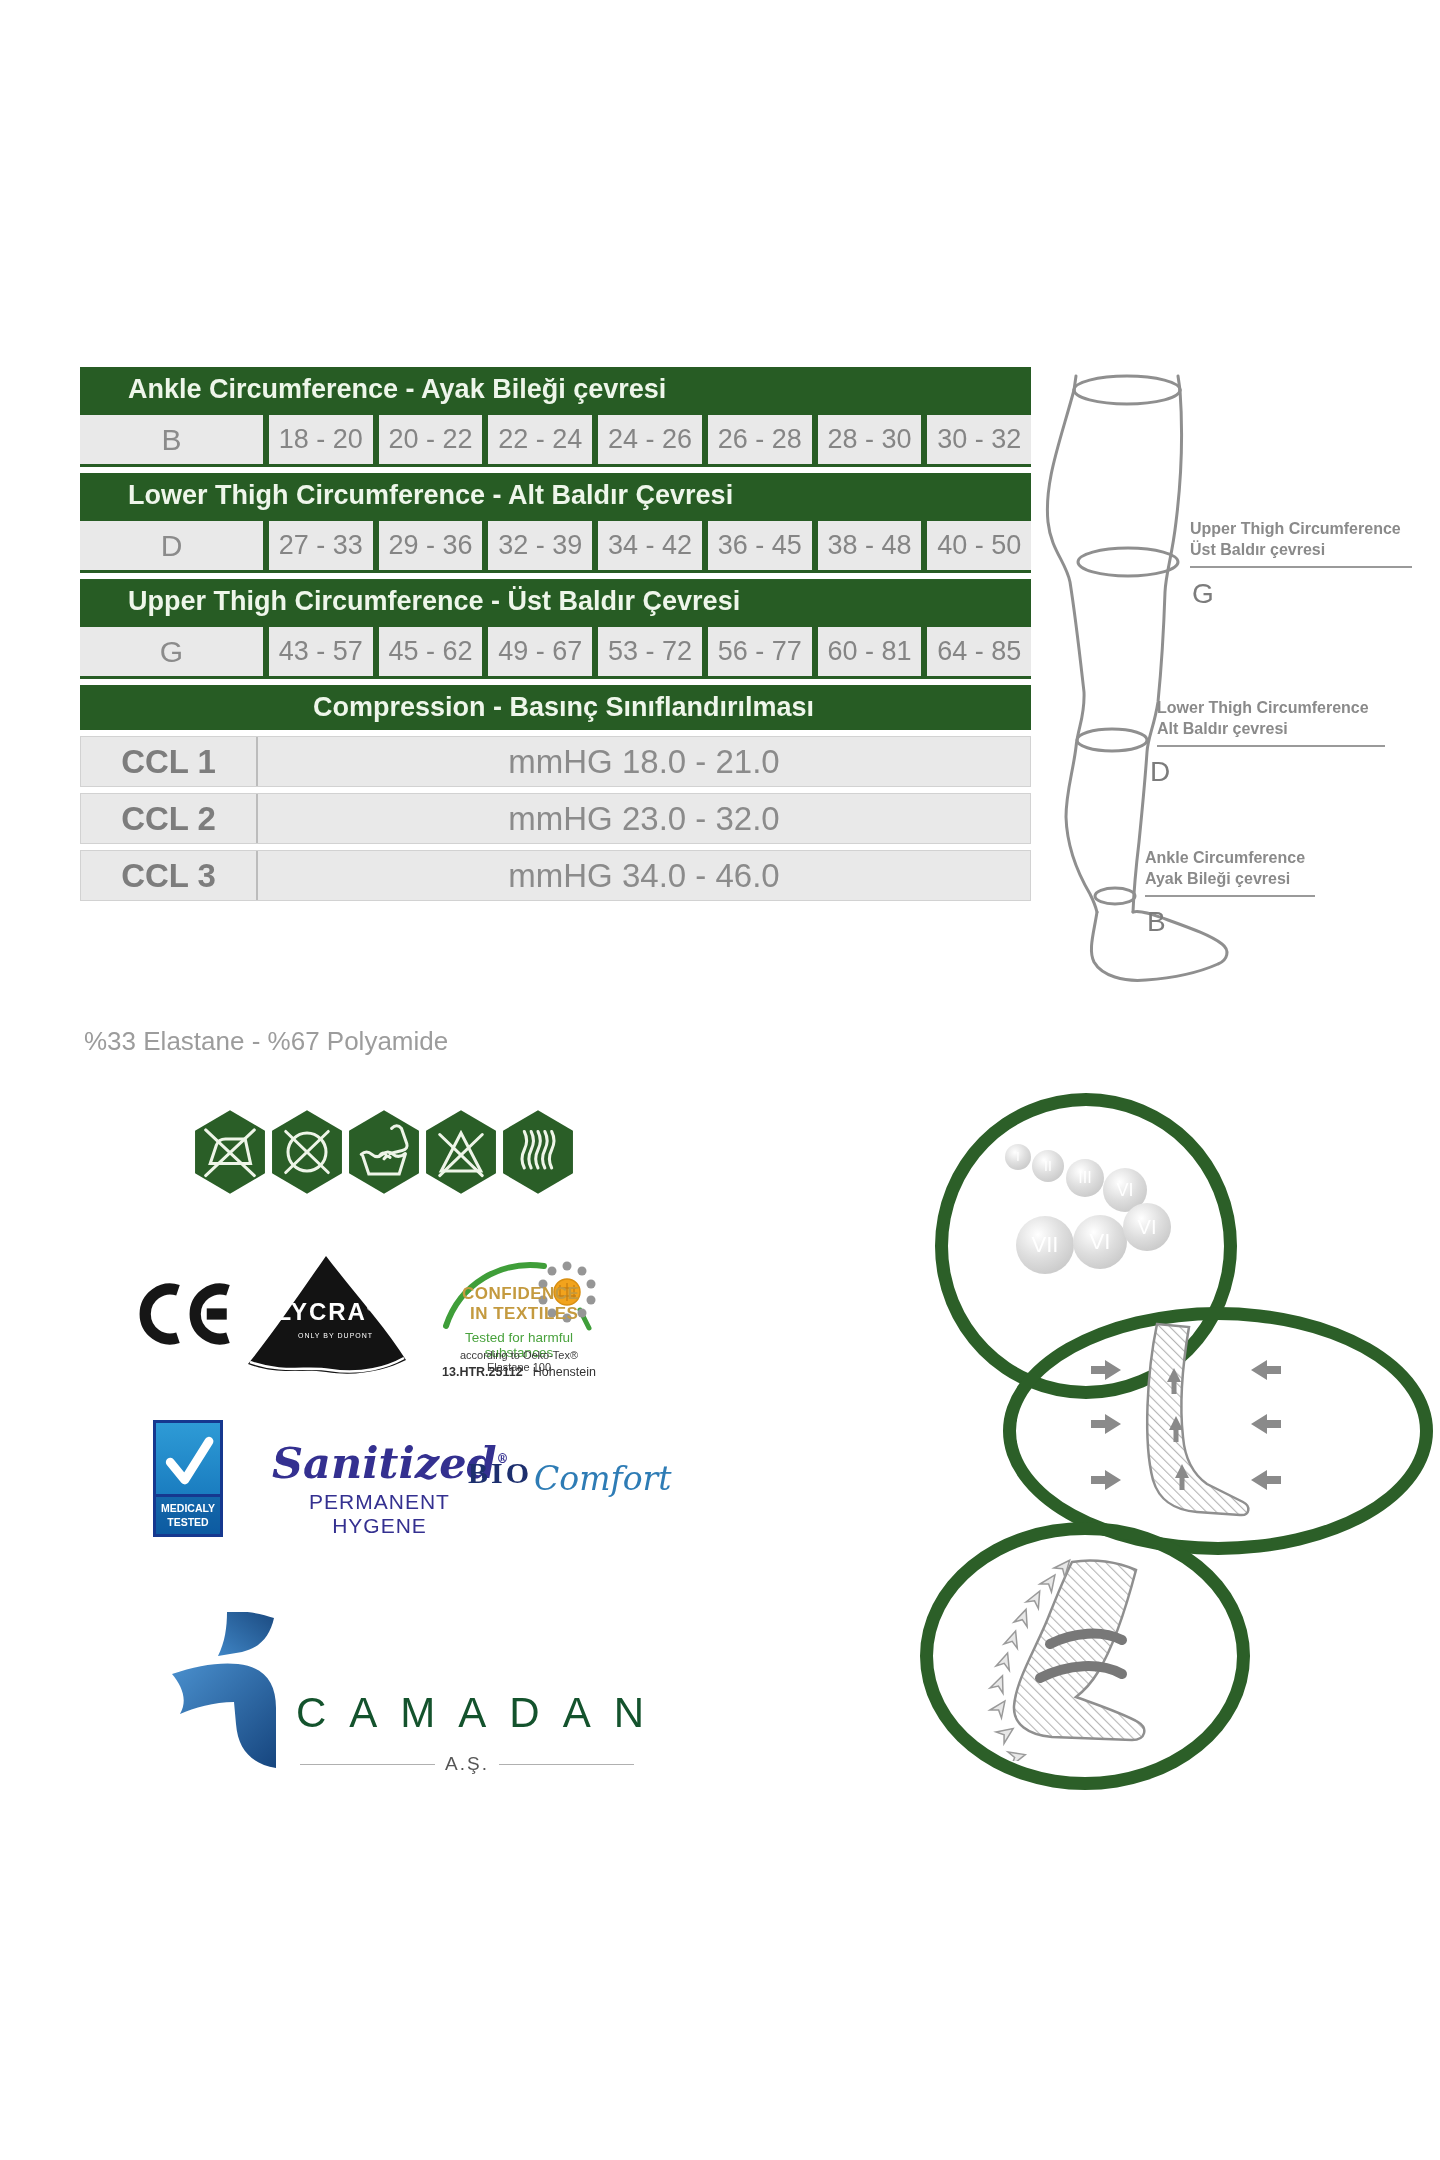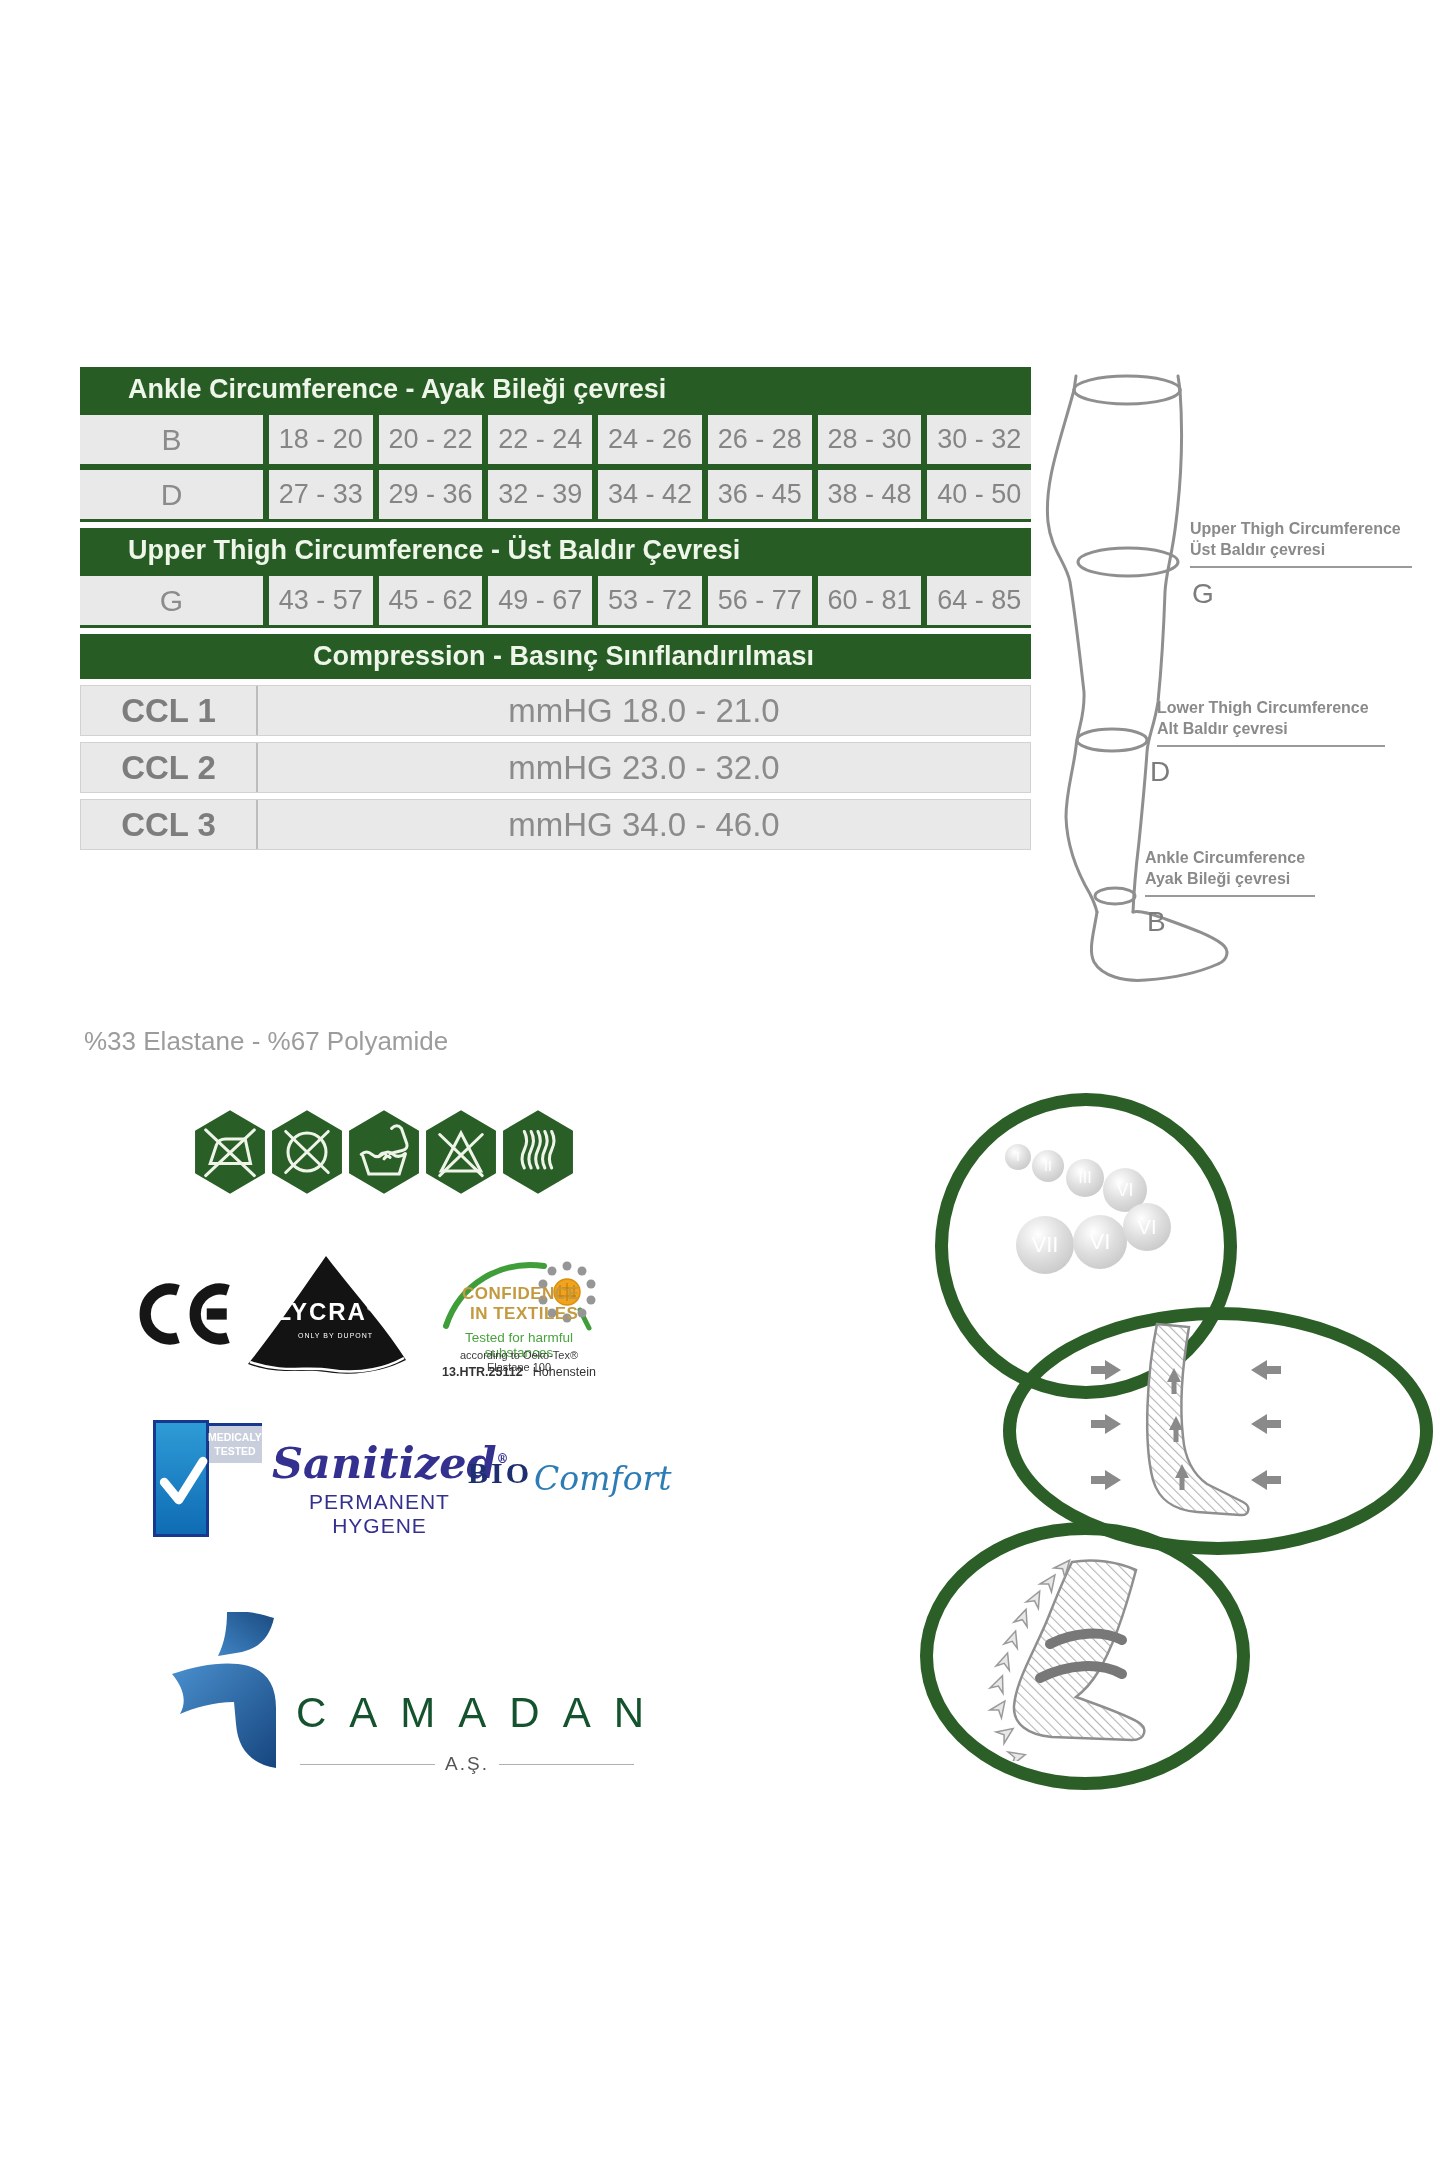--- a/index.html
+++ b/index.html
@@ -51,22 +51,22 @@
   .lycra-tag{position:absolute;left:58px;top:76px;color:#fff;font-size:7px;letter-spacing:1px}
   .oeko{position:absolute;left:440px;top:1254px;width:158px;height:130px}
   .oeko .gold{position:absolute;color:#c49a3f;font-weight:bold;font-size:17px;letter-spacing:0.5px}
   .oeko .g1{left:22px;top:30px}
   .oeko .g2{left:30px;top:50px}
   .oeko .green{position:absolute;left:0;top:76px;width:100%;text-align:center;color:#49a23d;font-size:13.5px}
   .oeko .small{position:absolute;left:0;top:95px;width:100%;text-align:center;color:#3a3a3a;font-size:11px}
   .oeko .coderow{position:absolute;left:2px;top:111px;width:154px;display:flex;justify-content:space-between;
                  color:#333;font-size:12.5px}
   .oeko .code{font-weight:bold}
-  .badge{position:absolute;left:153px;top:1420px;width:56px;height:117px;border:3px solid #16388f;
-         background:linear-gradient(180deg,#2e9bd6 0%,#0f6cb4 100%);display:flex;flex-direction:row}
+  .badge{position:absolute;left:153px;top:1420px;width:70px;height:117px;border:3px solid #16388f;
+         background:linear-gradient(180deg,#2e9bd6 0%,#0f6cb4 100%);display:flex;flex-direction:column}
   .badge .chk{flex:1;display:flex;align-items:center;justify-content:center}
   .badge .cap{height:40px;border-top:3px solid #16388f;background:rgba(4,32,96,0.22);
               display:flex;flex-direction:column;align-items:center;justify-content:center;
               color:#fff;font-weight:bold;font-size:10.5px;line-height:1.25}
   .sanitized{position:absolute;left:272px;top:1438px;width:215px;text-align:center}
   .san-name{font-family:"DejaVu Serif",serif;font-style:italic;font-weight:bold;font-size:43px;color:#343090}
   .san-name sup{font-size:12px}
   .san-tag{display:block;margin-top:2px;font-size:21px;font-weight:normal;color:#343090;letter-spacing:1px}
   .biocomfort{position:absolute;left:468px;top:1452px;white-space:nowrap}
   .bio{font-family:"Liberation Serif",serif;font-weight:bold;font-size:30px;color:#1d2f6e;letter-spacing:3px}
@@ -98,20 +98,21 @@
     <div class="lbl">B</div>
     <div class="val">18 - 20</div>
     <div class="val">20 - 22</div>
     <div class="val">22 - 24</div>
     <div class="val">24 - 26</div>
     <div class="val">26 - 28</div>
     <div class="val">28 - 30</div>
     <div class="val">30 - 32</div>
   </div>
 
+  <div class="band">Lower Thigh Circumference - Alt Baldır Çevresi</div>
   <div class="vrow">
     <div class="lbl">D</div>
     <div class="val">27 - 33</div>
     <div class="val">29 - 36</div>
     <div class="val">32 - 39</div>
     <div class="val">34 - 42</div>
     <div class="val">36 - 45</div>
     <div class="val">38 - 48</div>
     <div class="val">40 - 50</div>
   </div>

